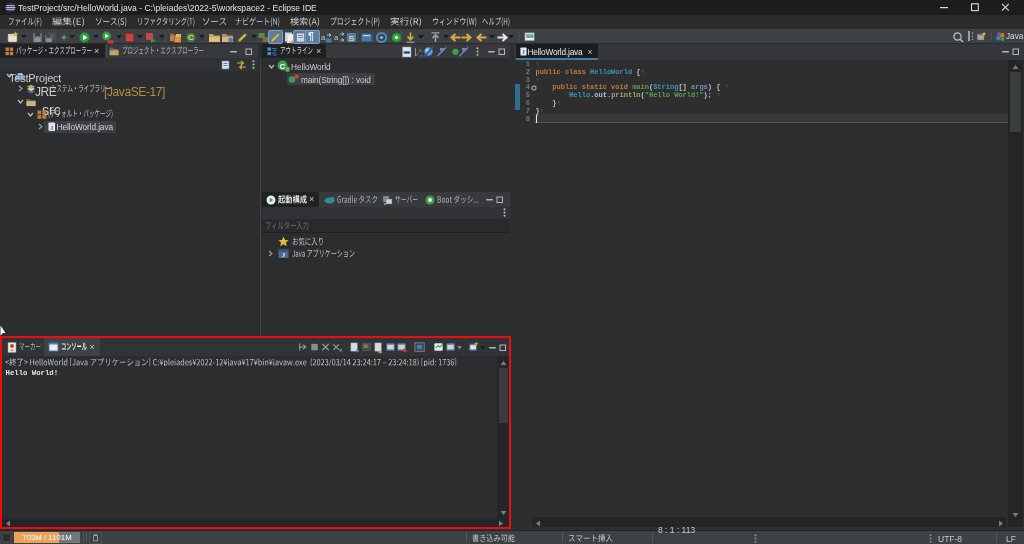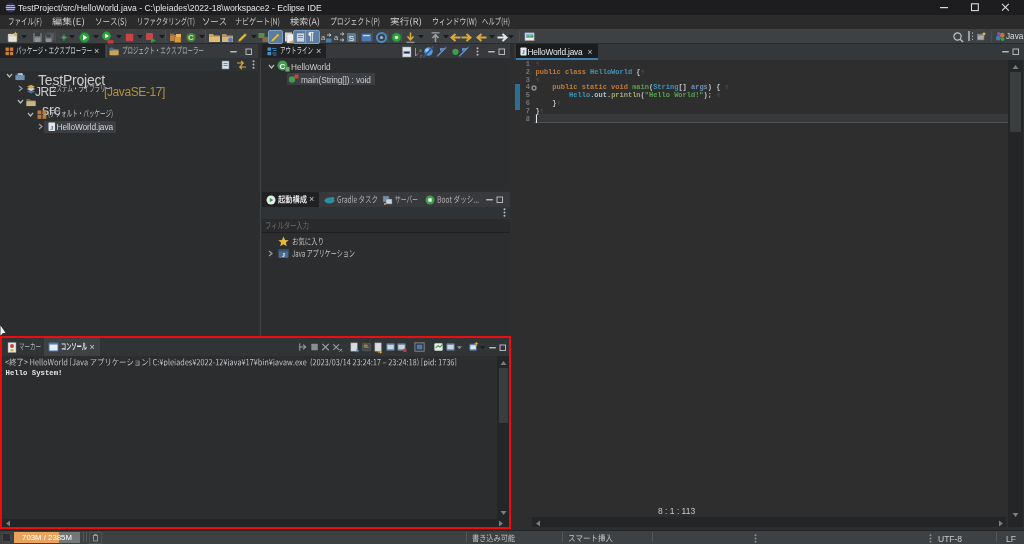--- a/index.html
+++ b/index.html
@@ -9,21 +9,21 @@
 .row{display:flex;align-items:center}
 .sep{position:absolute;width:1px;background:#55585a;opacity:.55}
 </style></head><body>
 <div class="ab" style="left:0;top:0;width:1024px;height:15px;background:#1d1d1f"></div>
 <svg class="ab" style="left:5px;top:2px" width="11" height="11" viewBox="0 0 11 11">
     <circle cx="5.5" cy="5.5" r="5" fill="#2e2d58"></circle>
     <rect x="1.2" y="3.1" width="8.6" height="1.1" fill="#b6b6cc"></rect>
     <rect x="0.7" y="5.1" width="9.6" height="1.1" fill="#cfcfe8"></rect>
     <rect x="1.2" y="7.1" width="8.6" height="1.1" fill="#b6b6cc"></rect>
   </svg>
-<div class="ab" style="left:18px;top:3px;font-size:8.6px;color:#e4e4e4">TestProject/src/HelloWorld.java - C:\pleiades\2022-18\workspace2 - Eclipse IDE</div>
+<div class="ab" style="left:18px;top:3px;font-size:8.6px;color:#e4e4e4">TestProject/src/HelloWorld.java - C:\pleiades\2022-5\workspace2 - Eclipse IDE</div>
 <svg class="ab" style="left:938px;top:0" width="86" height="15" viewBox="0 0 86 15">
     <rect x="2" y="7" width="8" height="1.2" fill="#dadada"></rect>
     <rect x="33.5" y="3.8" width="6.8" height="6.8" fill="none" stroke="#dadada" stroke-width="1.1"></rect>
     <path d="M64 3.8 L70.8 10.6 M70.8 3.8 L64 10.6" stroke="#dadada" stroke-width="1.1"></path>
   </svg>
 <div class="ab" style="left:0;top:15px;width:1024px;height:14px;background:#2b2b2c"></div>
 <div class="ab row" style="left:8px;top:16px;height:12px">
     <svg class="jt" style="width:34.0px;height:9.4px;" viewBox="0 0 34.0 9.4" fill="#d6d6d6">
       <g transform="translate(0.0,7.74) scale(0.006503,0.009000)">
         <path d="M861 -665 800 -704C781 -699 762 -699 747 -699C701 -699 302 -699 245 -699C212 -699 173 -702 145 -705V-617C171 -618 205 -620 245 -620C302 -620 698 -620 756 -620C742 -524 696 -385 625 -294C541 -187 429 -102 235 -53L303 22C487 -36 606 -129 697 -246C776 -349 824 -510 846 -615C850 -634 854 -651 861 -665Z"></path>
@@ -615,21 +615,21 @@
     </svg>
   </div>
 <svg class="ab" style="left:6px;top:72px" width="7" height="7" viewBox="0 0 7 7">
     <path d="M1 2 L3.5 5 L6 2" stroke="#b8bcbe" stroke-width="1.2" fill="none"></path>
   </svg>
 <svg class="ab" style="left:14.5px;top:70.5px" width="10" height="10" viewBox="0 0 12 11">
     <path d="M0.5 2 h4 l1 1.4 h6 v7 h-11z" fill="#2d4866"></path>
     <path d="M0.5 4.5 h11 v5.9 h-11z" fill="#6f92b6"></path>
     <path d="M3 4 c0-2 2-3 3-1.5 2-1.5 4 0 3.5 2" fill="#d8dce0" opacity="0.9"></path>
   </svg>
-<div class="ab" style="left:38px;top:71.5px;font-size:14px;letter-spacing:-0.2px;color:#ccc">TestProject</div>
+<div class="ab" style="left:9px;top:71.5px;font-size:11px;letter-spacing:-0.2px;color:#ccc">TestProject</div>
 <svg class="ab" style="left:17px;top:85px" width="7" height="7" viewBox="0 0 7 7">
     <path d="M2 1 L5 3.5 L2 6" stroke="#9a9ea0" stroke-width="1.2" fill="none"></path>
   </svg>
 <svg class="ab" style="left:25.5px;top:83.5px" width="10" height="10" viewBox="0 0 12 11">
     <path d="M1 8.5 l5-2.5 5 2.5 -5 2.5z" fill="#4a7098"></path>
     <path d="M1 5.5 l5-2.5 5 2.5 -5 2.5z" fill="#c8d4e0"></path>
     <path d="M1 2.8 l5-2.3 5 2.3 -5 2.3z" fill="#d8a54c"></path>
   </svg>
 <div class="ab" style="left:35px;top:85px;font-size:12px;letter-spacing:-0.4px;color:#ccc">JRE</div>
 <div class="ab row" style="left:50.5px;top:83px;height:11px">
@@ -1541,21 +1541,21 @@
           <path d="M263 13C394 13 499 -65 499 -196C499 -297 430 -361 344 -382V-387C422 -414 474 -474 474 -563C474 -679 384 -746 260 -746C176 -746 111 -709 56 -659L105 -601C147 -643 198 -672 257 -672C334 -672 381 -626 381 -556C381 -477 330 -416 178 -416V-346C348 -346 406 -288 406 -199C406 -115 345 -63 257 -63C174 -63 119 -103 76 -147L29 -88C77 -35 149 13 263 13Z"></path>
         </g>
         <g transform="translate(445.4,7.31) scale(0.007342,0.008500)">
           <path d="M301 13C415 13 512 -83 512 -225C512 -379 432 -455 308 -455C251 -455 187 -422 142 -367C146 -594 229 -671 331 -671C375 -671 419 -649 447 -615L499 -671C458 -715 403 -746 327 -746C185 -746 56 -637 56 -350C56 -108 161 13 301 13ZM144 -294C192 -362 248 -387 293 -387C382 -387 425 -324 425 -225C425 -125 371 -59 301 -59C209 -59 154 -142 144 -294Z"></path>
         </g>
         <g transform="translate(449.5,7.31) scale(0.007342,0.008500)">
           <path d="M34 170H233V-792H34V-739H164V118H34Z"></path>
         </g>
       </svg>
     </div>
-    <div class="ab mono" style="left:3.5px;top:30.5px;font-size:7.3px;font-weight:bold;color:#e4e6e8">Hello System!</div>
+    <div class="ab mono" style="left:3.5px;top:30.5px;font-size:7.3px;font-weight:bold;color:#e4e6e8">Hello World!</div>
     <div class="ab" style="left:495px;top:18px;width:12px;height:165px;background:#232526"></div>
     <svg class="ab" style="left:498px;top:22px" width="7" height="6" viewBox="0 0 7 6">
       <path d="M3.5 1 L6.5 5 H0.5Z" fill="#7a7e80"></path>
     </svg>
     <div class="ab" style="left:497px;top:30px;width:9px;height:55px;background:#3a3d3e"></div>
     <svg class="ab" style="left:498px;top:172px" width="7" height="6" viewBox="0 0 7 6">
       <path d="M3.5 5 L6.5 1 H0.5Z" fill="#7a7e80"></path>
     </svg>
     <div class="ab" style="left:0;top:181px;width:507px;height:8px;background:#232526"></div>
     <svg class="ab" style="left:3px;top:182px" width="6" height="7" viewBox="0 0 6 7">
@@ -1567,21 +1567,21 @@
   </div>
 <svg class="ab" style="left:0;top:325px" width="6" height="11" viewBox="0 0 6 11">
     <path d="M0.5 0.5 V10.5 L3 8 H5.5Z" fill="#fff"></path>
   </svg>
 <div class="ab" style="left:0;top:530px;width:1024px;height:14px;background:#3e4143;border-top:1px solid #232425"></div>
 <svg class="ab" style="left:2px;top:533px" width="9" height="9" viewBox="0 0 9 9">
     <rect x="0.5" y="0.5" width="8" height="8" rx="1" fill="#2b2d2e" stroke="#55585a" stroke-width="0.6"></rect>
   </svg>
 <div class="ab" style="left:14px;top:531.5px;width:66px;height:11px;background:#74777a"></div>
 <div class="ab" style="left:14px;top:531.5px;width:45px;height:11px;background:#e8a35c"></div>
-<div class="ab" style="left:14px;top:533px;width:66px;height:10px;font-size:7.8px;color:#fff;text-align:center">703M / 2385M</div>
+<div class="ab" style="left:14px;top:533px;width:66px;height:10px;font-size:7.8px;color:#fff;text-align:center">703M / 1101M</div>
 <div class="ab" style="left:83px;top:532px;width:1px;height:10px;background:#55585a"></div>
 <div class="ab" style="left:86px;top:532px;width:1px;height:10px;background:#55585a"></div>
 <svg class="ab" style="left:89px;top:531.5px" width="13" height="12" viewBox="0 0 13 12">
     <rect x="0.5" y="0.5" width="12" height="11" fill="none" stroke="#55585a" stroke-width="0.7"></rect>
     <path d="M4 3.5 h5 M4.5 3.5 v5.5 h4 v-5.5 M5 2.5 h3" stroke="#9aa0a3" stroke-width="0.9" fill="none"></path>
   </svg>
 <div class="ab" style="left:466px;top:532px;width:1px;height:10px;background:#55585a"></div>
 <div class="ab row" style="left:472px;top:533px;height:10px">
     <svg class="jt" style="width:43.0px;height:8.8px;" viewBox="0 0 43.0 8.8" fill="#c8cacc">
       <g transform="translate(0.0,7.31) scale(0.007167,0.008500)">
@@ -1621,21 +1621,21 @@
       </g>
       <g transform="translate(30.0,7.31) scale(0.007500,0.008500)">
         <path d="M393 -498V-73H462V-115H618V80H689V-115H849V-80H921V-498H689V-577H954V-643H689V-734C772 -742 849 -753 912 -765L867 -823C750 -798 546 -781 375 -772C382 -756 390 -731 393 -714C465 -716 542 -721 618 -727V-643H362V-577H618V-498ZM462 -278H618V-179H462ZM462 -340V-435H618V-340ZM849 -278V-179H689V-278ZM849 -340H689V-435H849ZM180 -839V-638H44V-568H180V-350L27 -308L45 -235L180 -276V-11C180 3 175 8 162 8C149 8 108 8 62 7C72 28 82 60 85 79C151 80 191 77 217 65C243 53 252 31 252 -12V-299L358 -332L349 -399L252 -371V-568H349V-638H252V-839Z"></path>
       </g>
       <g transform="translate(37.5,7.31) scale(0.007500,0.008500)">
         <path d="M444 -583C383 -300 258 -98 36 18C56 32 91 63 104 78C304 -39 431 -223 506 -482C552 -292 659 -72 906 77C919 58 949 27 967 13C572 -221 549 -601 549 -779H228V-703H475C477 -665 481 -622 488 -575Z"></path>
       </g>
     </svg>
   </div>
 <div class="ab" style="left:652px;top:532px;width:1px;height:10px;background:#55585a"></div>
-<div class="ab" style="left:658px;top:506px;font-size:8.5px;color:#c8cacc">8 : 1 : 113</div>
+<div class="ab" style="left:658px;top:525px;font-size:8.5px;color:#c8cacc">8 : 1 : 113</div>
 <svg class="ab" style="left:754px;top:533.5px" width="3" height="9" viewBox="0 0 3 9">
     <circle cx="1.5" cy="1.2" r="1" fill="#8a8e90"></circle>
     <circle cx="1.5" cy="4.5" r="1" fill="#8a8e90"></circle>
     <circle cx="1.5" cy="7.8" r="1" fill="#8a8e90"></circle>
   </svg>
 <svg class="ab" style="left:929px;top:533.5px" width="3" height="9" viewBox="0 0 3 9">
     <circle cx="1.5" cy="1.2" r="1" fill="#8a8e90"></circle>
     <circle cx="1.5" cy="4.5" r="1" fill="#8a8e90"></circle>
     <circle cx="1.5" cy="7.8" r="1" fill="#8a8e90"></circle>
   </svg>

